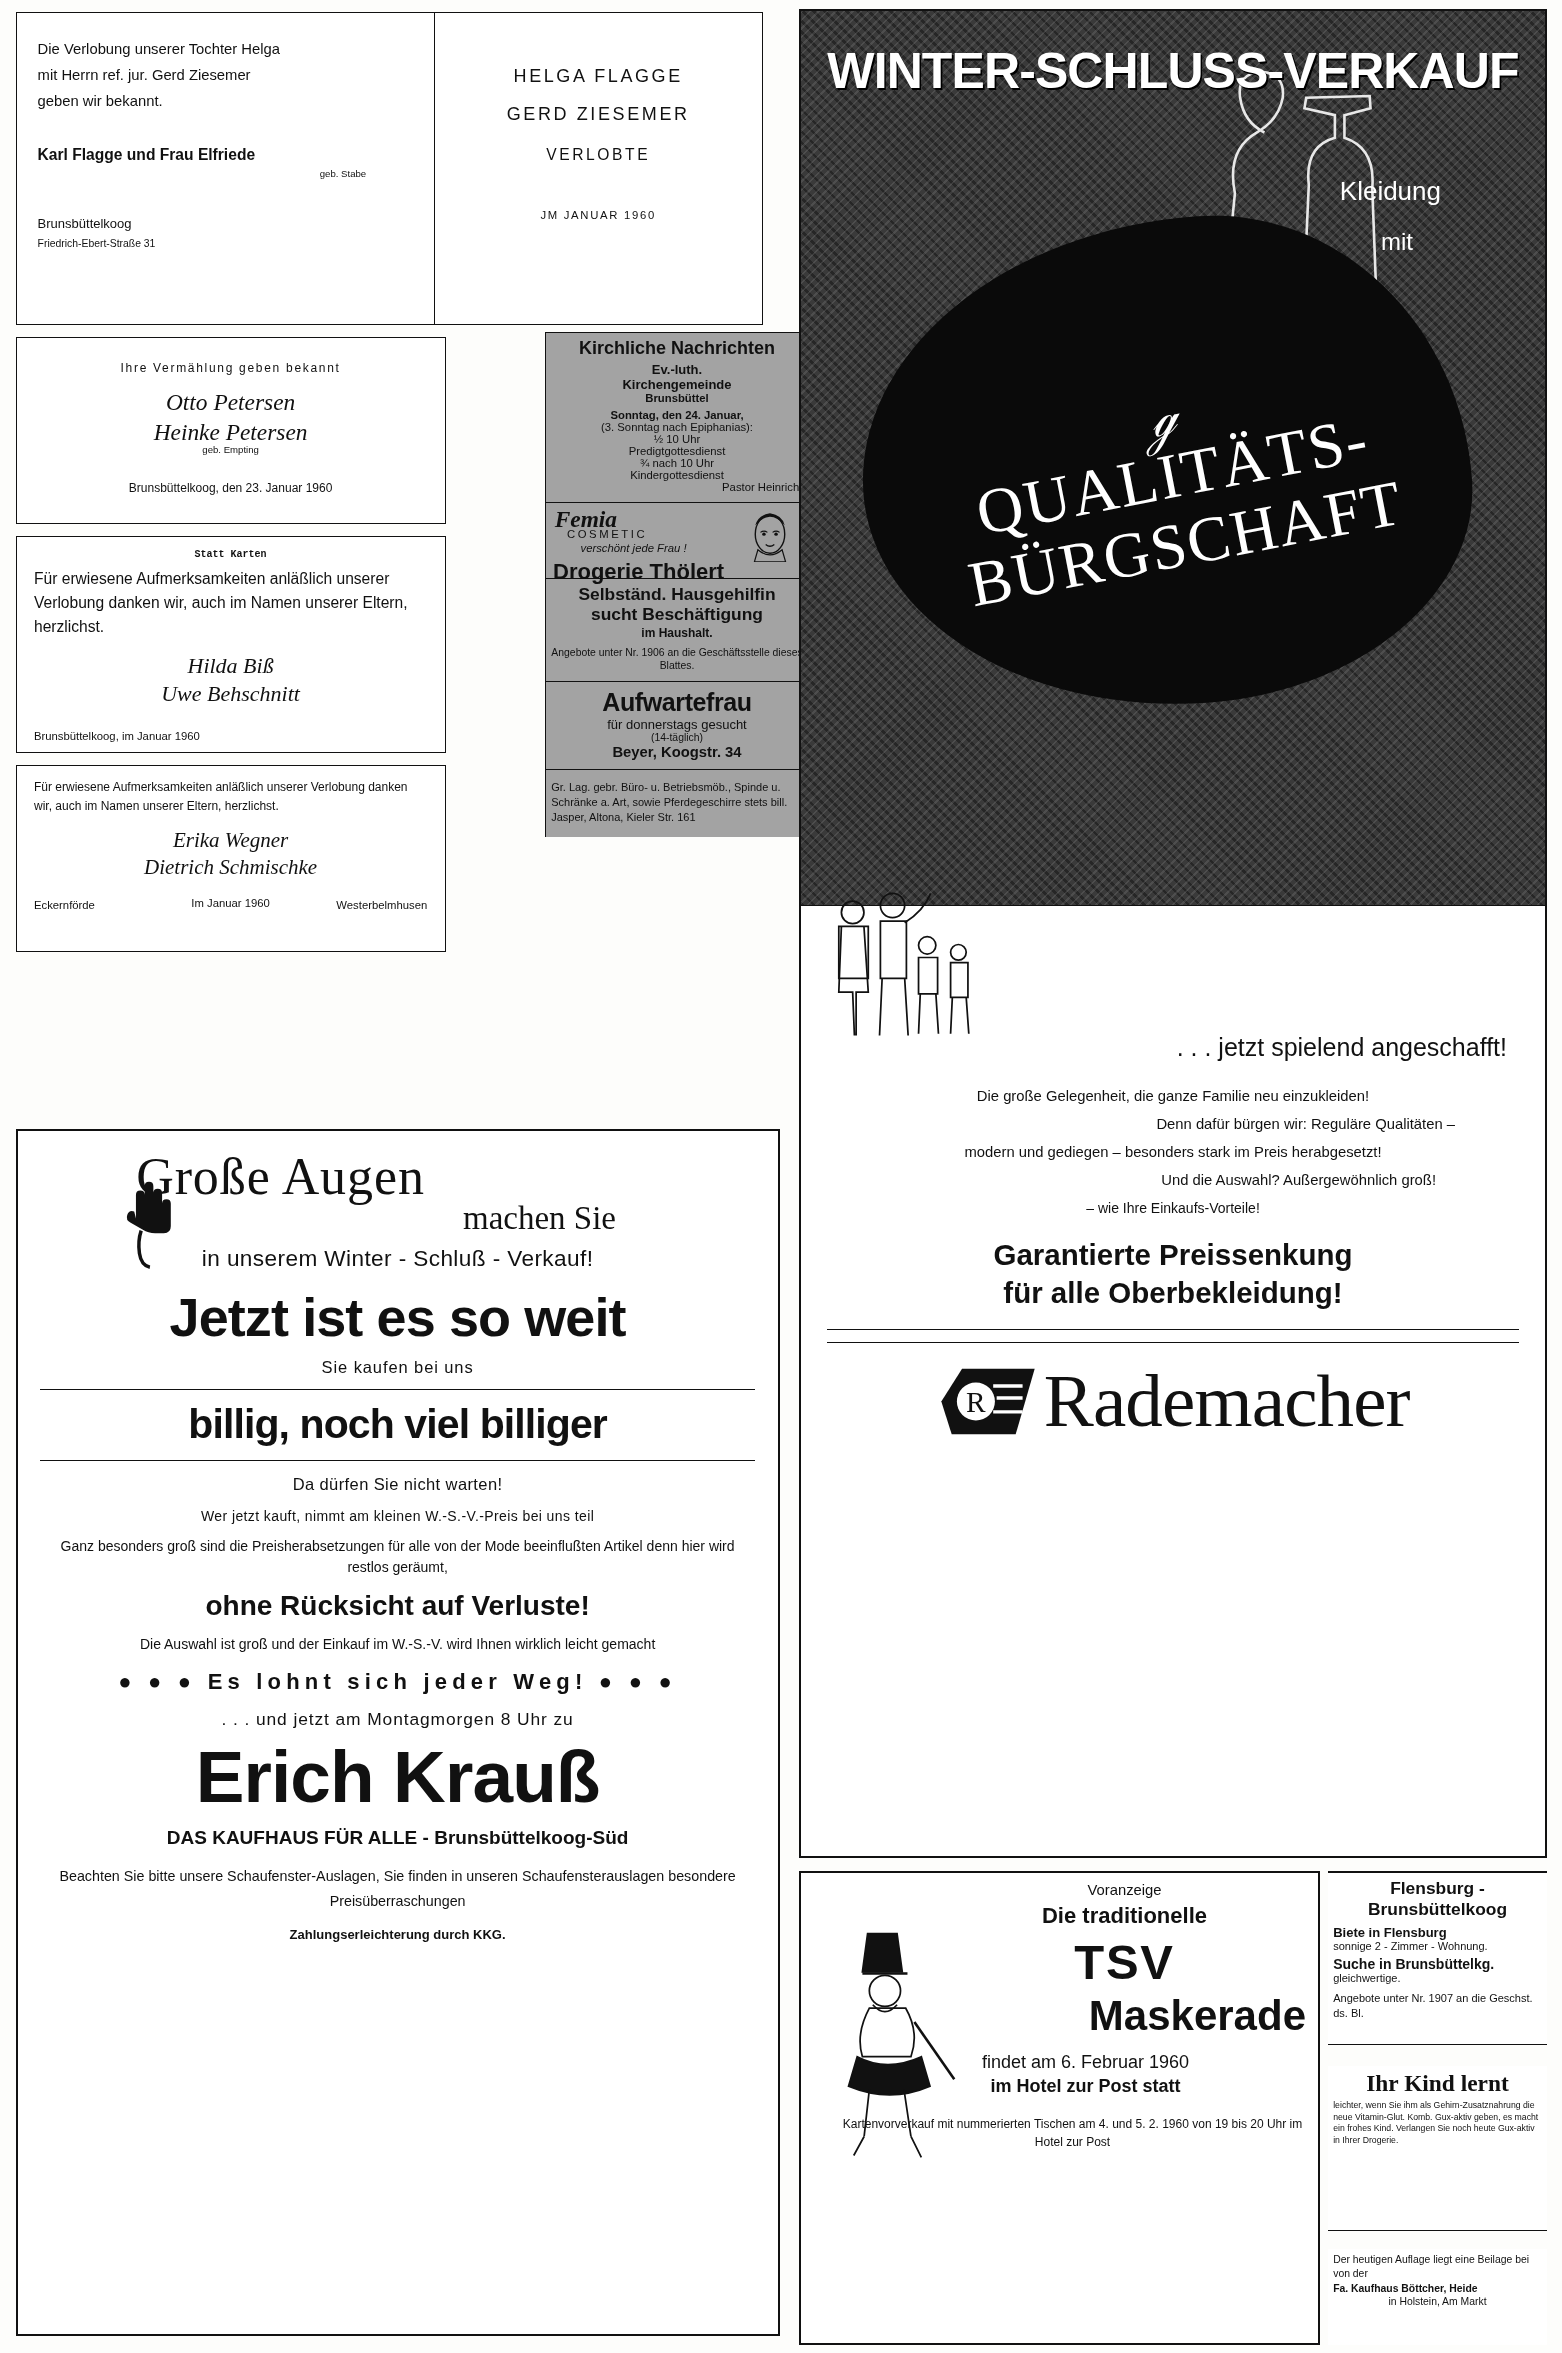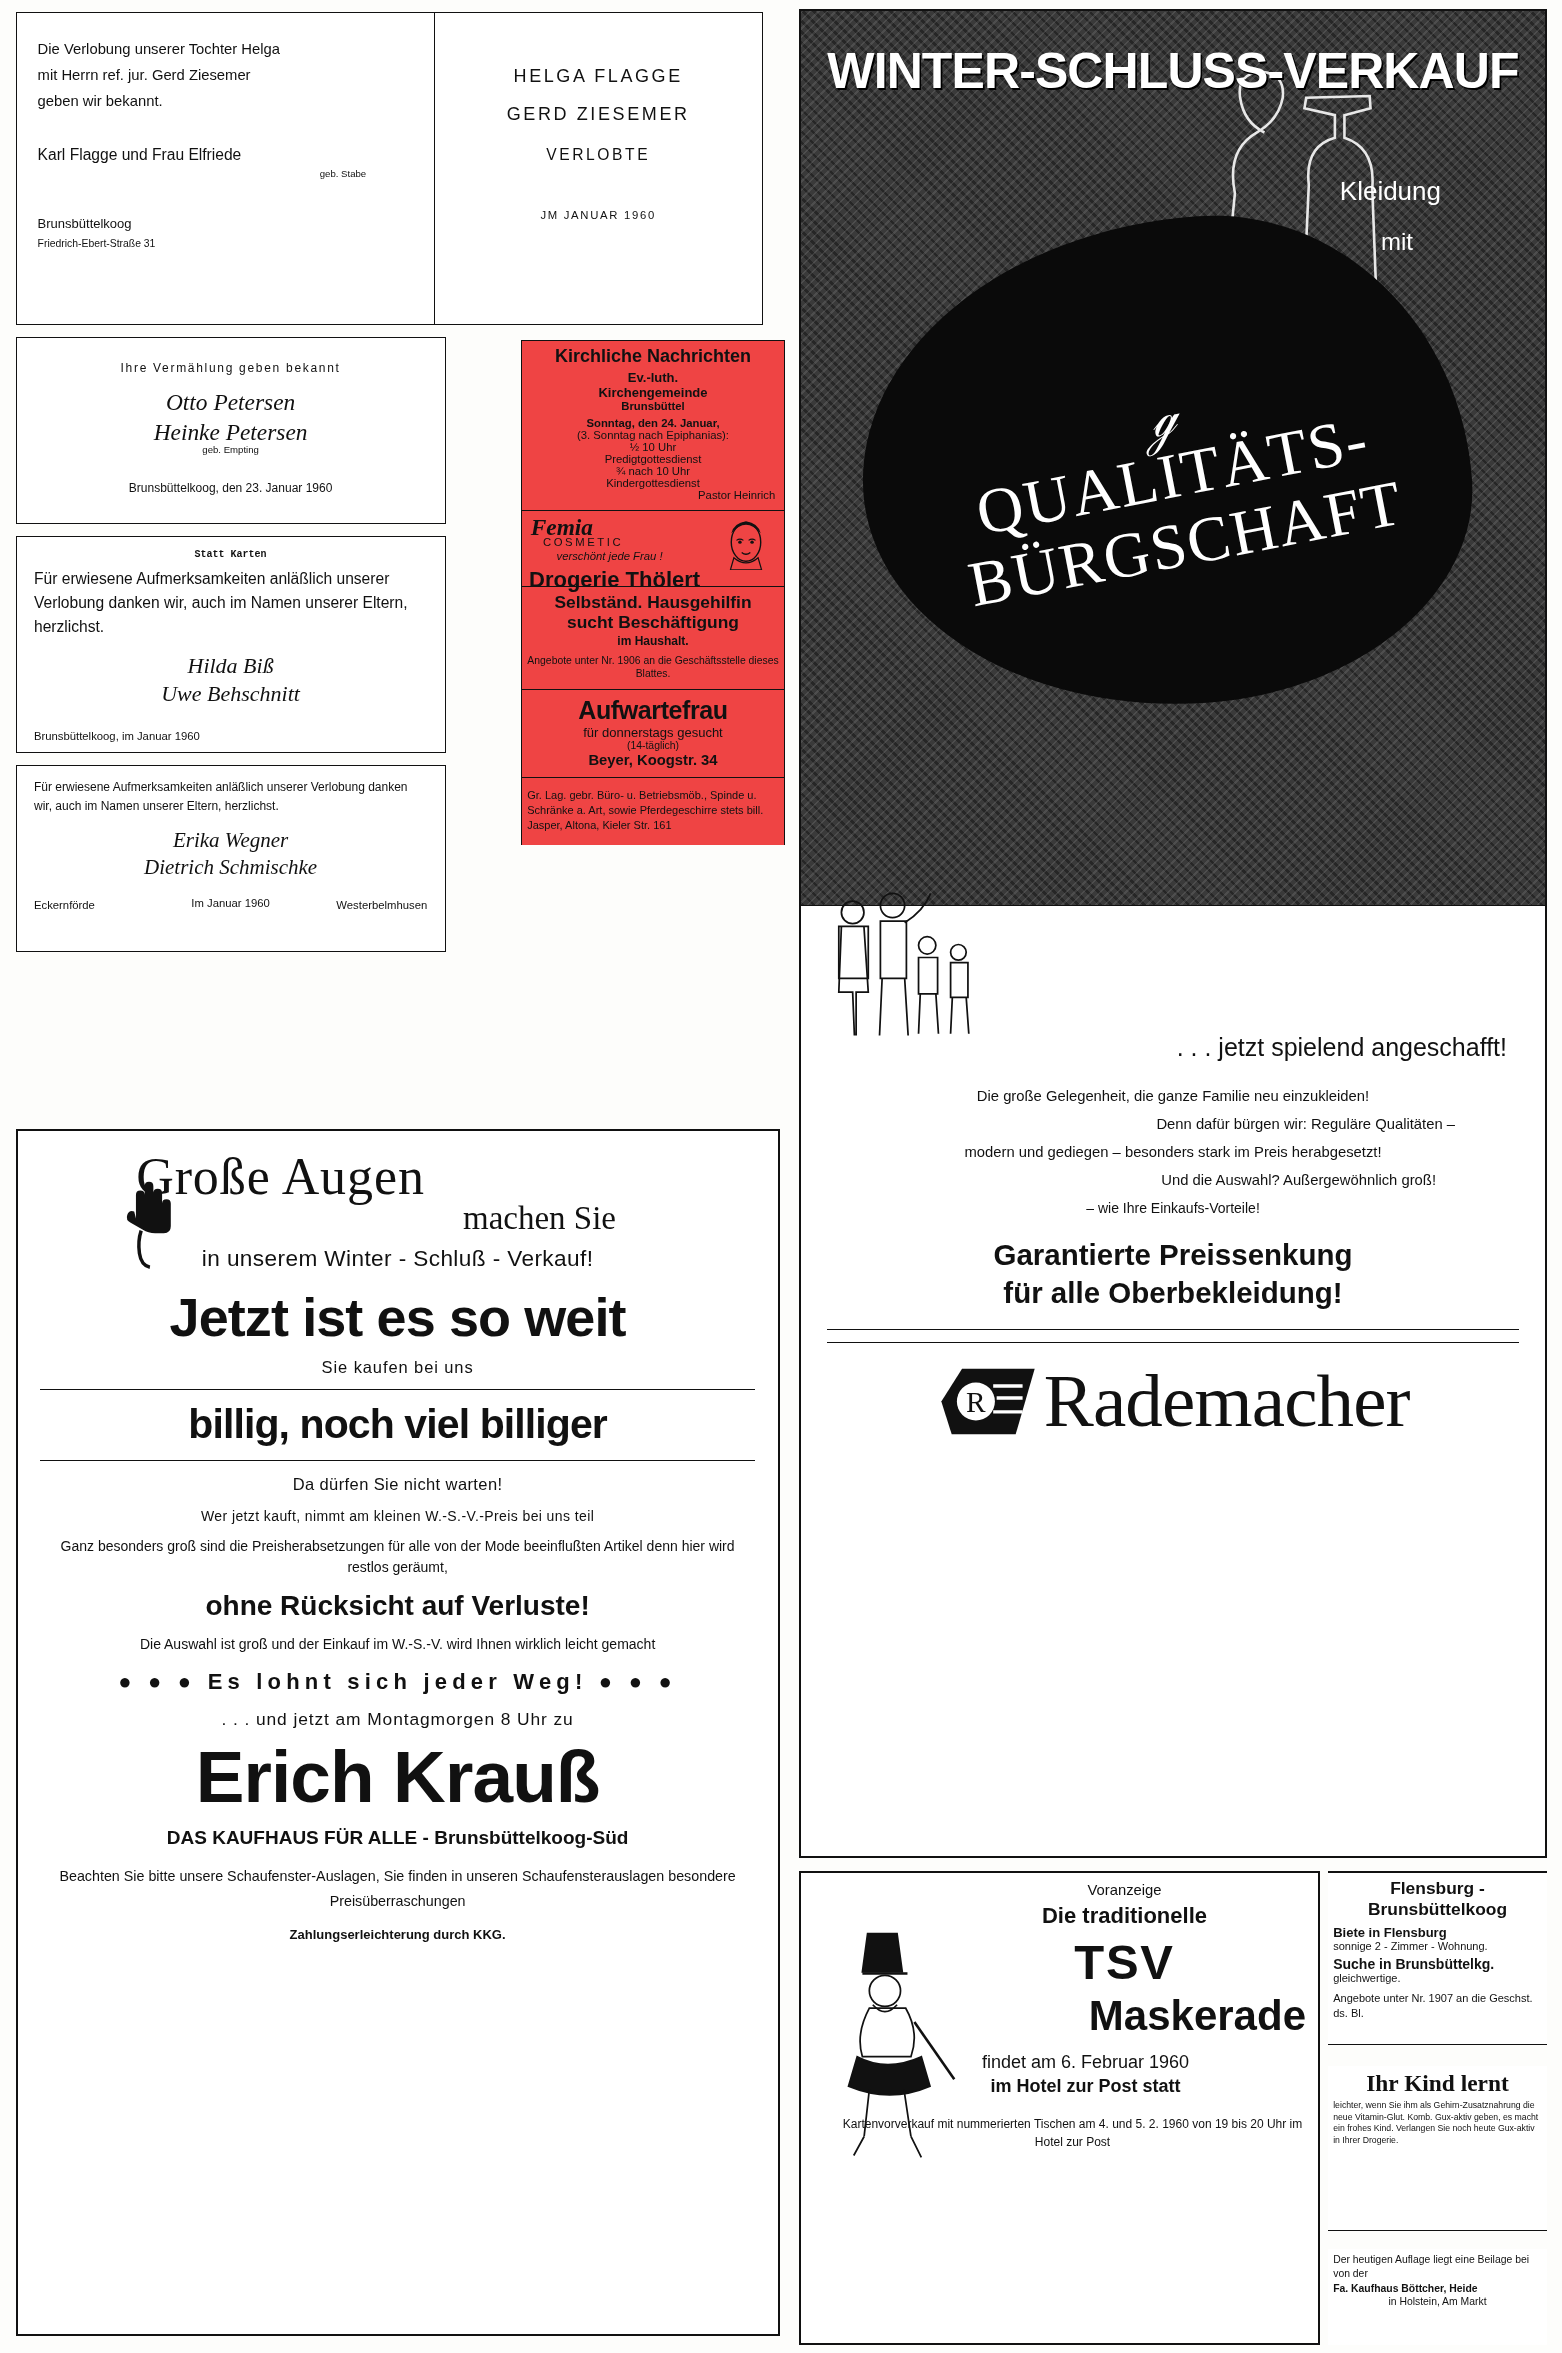--- a/index.html
+++ b/index.html
@@ -12,21 +12,21 @@
   .script{font-family:"Liberation Serif",serif;font-style:italic;}
 
   
   #engagement{height:313px;padding:0;}
   #engagement .inner{display:flex;height:100%;}
   #engagement .left{width:56%;padding:24px 15.6px 8.7px 21px;box-sizing:border-box;font-size:14.8px;line-height:1.75;font-family:"Liberation Sans",sans-serif;}
   #engagement .right{width:44%;border-left:0.9px solid #111;padding:45px 8.7px 0 8.7px;box-sizing:border-box;text-align:center;}
   #engagement .right .nm{font-size:18px;letter-spacing:2.6px;line-height:2.1;}
   #engagement .right .vb{font-size:15.6px;letter-spacing:2.6px;margin-top:12px;}
   #engagement .right .dt{font-size:11.3px;letter-spacing:1.7px;margin-top:45px;}
-  .names-block{margin-top:26px;font-size:15.6px;}
+  .names-block{margin-top:26px;font-size:15.6px;font-weight:bold;}
   .gebline{font-size:9.6px;text-align:right;margin-top:-1.7px;padding-right:52px;}
   .addr{margin-top:29.5px;font-size:13px;}
   .addr .street{font-size:10.4px;}
 
   
   .leftstack{width:430px;}
   #wedding{height:187px;padding:22.6px 12px 0;box-sizing:border-box;text-align:center;}
   #wedding .lead{font-size:12px;letter-spacing:1.7px;}
   #wedding .n1{font-size:23.4px;margin-top:14px;}
   #wedding .n2{font-size:23.4px;margin-top:3.5px;}
@@ -215,21 +215,21 @@
         <div class="row">
           <span>Eckernförde</span>
           <span>Westerbelmhusen</span>
         </div>
         <div class="mid">Im Januar 1960</div>
       </div>
 
     </div>
   </div>
 
-  <div class="midcol" style="top:340px;border-left:1.7px solid #111;border-top:1.7px solid #111;border-right:1.7px solid #111;background:#ef4444;">
+  <div class="midcol" style="top:332px;border-left:1.7px solid #111;border-top:1.7px solid #111;border-right:1.7px solid #111;background:#a3a3a3;margin-left:24px;">
     <div class="midbox church">
       <div class="t">Kirchliche Nachrichten</div>
       <div class="s1">Ev.-luth.</div>
       <div class="s2">Kirchengemeinde</div>
       <div class="s3">Brunsbüttel</div>
       <div class="l">Sonntag, den 24. Januar,</div>
       <div class="l2">(3. Sonntag nach Epiphanias):</div>
       <div class="l2">½ 10 Uhr</div>
       <div class="l2">Predigtgottesdienst</div>
       <div class="l2">¾ nach 10 Uhr</div>

